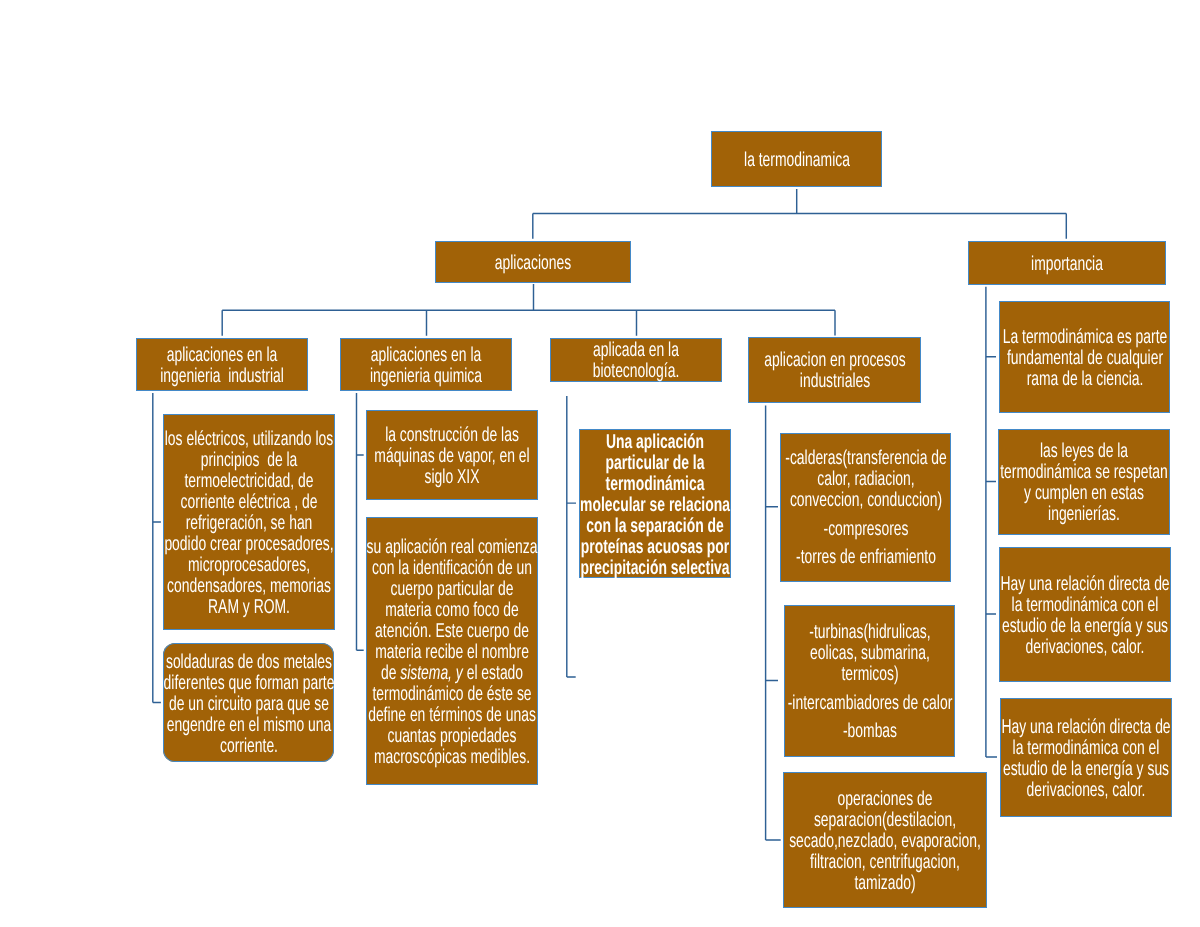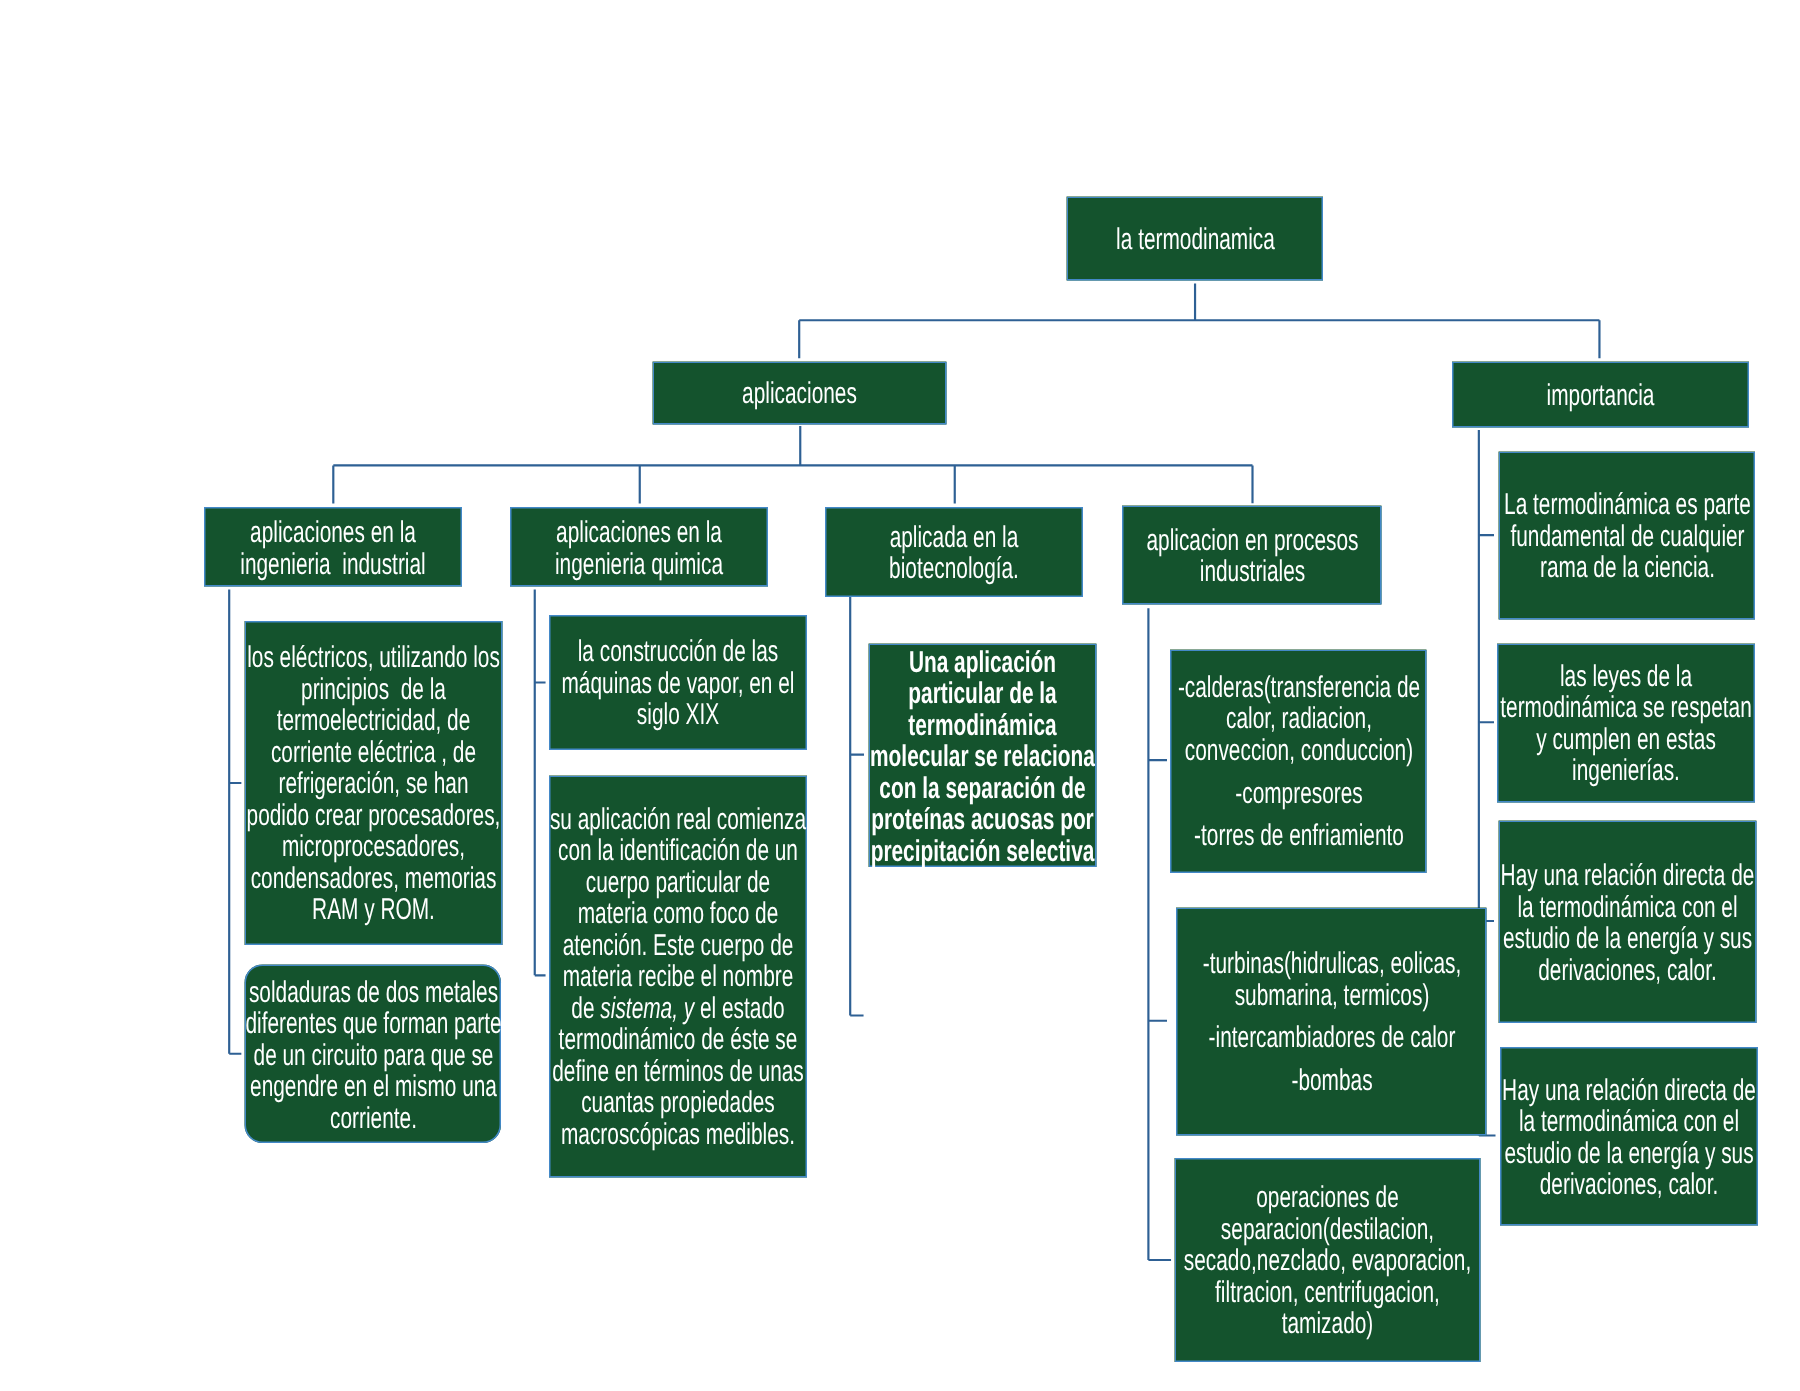--- a/index.html
+++ b/index.html
@@ -3,21 +3,21 @@
 <meta charset="utf-8">
 <style>
   html,body{margin:0;padding:0;background:#ffffff;}
   body{width:1200px;height:927px;overflow:hidden;
        font-family:"Liberation Sans",sans-serif;
        -webkit-font-smoothing:antialiased;
        text-rendering:geometricPrecision;}
   #canvas{position:relative;width:1200px;height:927px;background:#fff;}
   svg.connectors{position:absolute;left:0;top:0;width:1200px;height:927px;}
   
-  .node{position:absolute;background:#14532d;color:#ffffff;box-sizing:border-box;
+  .node{position:absolute;background:#a16207;color:#ffffff;box-sizing:border-box;
         box-shadow:inset 0 0 0 1px #4389C8;}
   .node .inner{position:absolute;left:50%;top:50%;width:143.885%;
                transform:translate(-50%,calc(-50% + 1.4px)) scaleX(0.695);}
   .node .txt{display:block;text-align:center;filter:blur(0px);font-size:20px;line-height:21.05px;white-space:normal;}
   .node .txt em{font-style:italic;}
   .node .txt.para-gap{margin-top:7.4px;}
 </style>
 </head>
 <body>
 
@@ -58,21 +58,21 @@
         <span class="txt">aplicaciones en la ingenieria &nbsp;industrial</span>
       </div>
   </div>
 
   <div class="node" style="left:340px;top:338px;width:172px;height:53px;">
     <div class="inner">
         <span class="txt">aplicaciones en la ingenieria quimica</span>
       </div>
   </div>
 
-  <div class="node" style="left:550px;top:338px;width:172px;height:60px;">
+  <div class="node" style="left:550px;top:338px;width:172px;height:44px;">
     <div class="inner">
         <span class="txt">aplicada en la biotecnología.</span>
       </div>
   </div>
 
   <div class="node" style="left:748px;top:337px;width:173px;height:66px;">
     <div class="inner">
         <span class="txt">aplicacion en procesos industriales</span>
       </div>
   </div>
@@ -109,21 +109,21 @@
 
 
   <div class="node" style="left:780px;top:432.5px;width:171px;height:149.5px;">
     <div class="inner">
       <span class="txt">-calderas(transferencia de calor, radiacion, conveccion, conduccion)</span>
       <span class="txt para-gap">-compresores</span>
       <span class="txt para-gap">-torres de enfriamiento</span>
     </div>
   </div>
 
-  <div class="node" style="left:784px;top:605px;width:207px;height:152px;">
+  <div class="node" style="left:784px;top:605px;width:171px;height:152px;">
     <div class="inner">
       <span class="txt">-turbinas(hidrulicas, eolicas, submarina, termicos)</span>
       <span class="txt para-gap">-intercambiadores de calor</span>
       <span class="txt para-gap">-bombas</span>
     </div>
   </div>
 
   <div class="node" style="left:783px;top:771.5px;width:204px;height:136.5px;">
     <div class="inner">
         <span class="txt">operaciones de separacion(destilacion, secado,nezclado, evaporacion, filtracion, centrifugacion, tamizado)</span>

